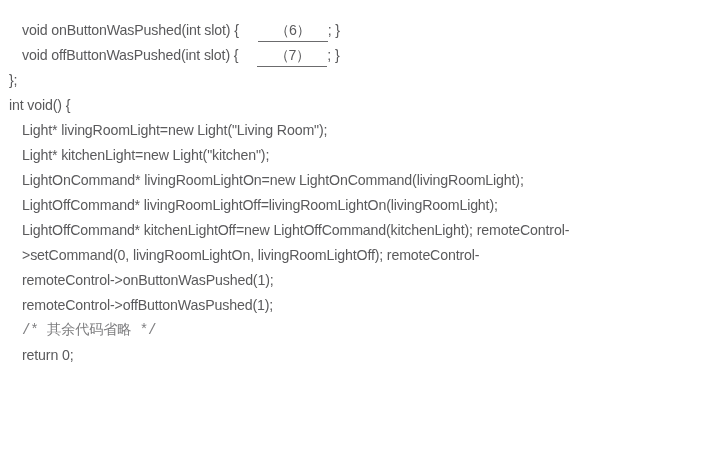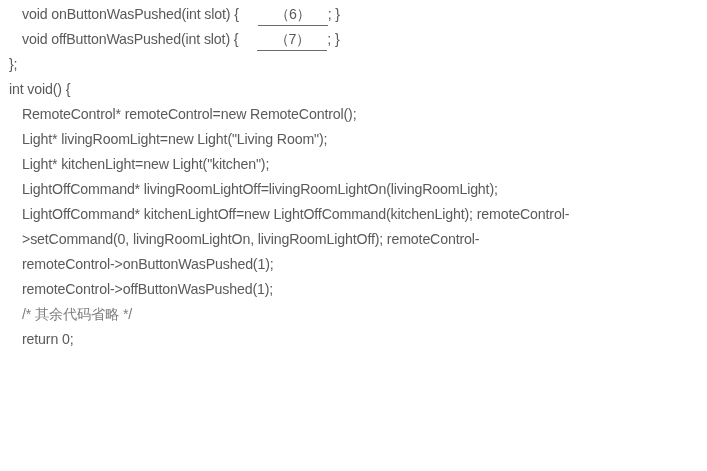--- a/index.html
+++ b/index.html
@@ -35,56 +35,57 @@
     white-space: pre;
     color: #5a5a5c;
     letter-spacing: -0.15px;
   }
 
   
   .indent-0 { padding-left: 9px; }
   .indent-1 { padding-left: 22px; }
 
   
-  #code-block > .code-line:first-child { margin-top: 2px; }
+  #code-block > .code-line:first-child { margin-top: 18px; }
 
   .blank-wrap {
     display: inline-block;
     position: relative;
     width: 70px;
     text-align: center;
     border-bottom: 1px solid #6b6b6d;
     vertical-align: baseline;
     line-height: 21px;
     height: 21px;
   }
   .blank-label {
     color: #5a5a5c;
     font-size: 14.2px;
     letter-spacing: -0.5px;
   }
 
   .comment-line {
     color: #7d7d7f;
+    font-family: Liberation Mono, monospace;
   }
 </style>
 </head>
 <body>
 
 <div id="code-block">
 
   <div class="code-line indent-1"><span>void onButtonWasPushed(int slot) {     </span><span class="blank-wrap"><span class="blank-label">（6）</span></span><span>; }</span></div>
 
   <div class="code-line indent-1"><span>void offButtonWasPushed(int slot) {     </span><span class="blank-wrap"><span class="blank-label">（7）</span></span><span>; }</span></div>
 
   <div class="code-line indent-0">};</div>
   <div class="code-line indent-0">int void() {</div>
-  <div class="code-line indent-1">RemoteControl* remoteControl=new RemoteControl();</div>
   <div class="code-line indent-1">Light* livingRoomLight=new Light("Living Room");</div>
   <div class="code-line indent-1">Light* kitchenLight=new Light("kitchen");</div>
+  <div class="code-line indent-1">LightOnCommand* livingRoomLightOn=new LightOnCommand(livingRoomLight);</div>
   <div class="code-line indent-1">LightOffCommand* livingRoomLightOff=livingRoomLightOn(livingRoomLight);</div>
   <div class="code-line indent-1">LightOffCommand* kitchenLightOff=new LightOffCommand(kitchenLight); remoteControl-</div>
   <div class="code-line indent-1">&gt;setCommand(0, livingRoomLightOn, livingRoomLightOff); remoteControl-</div>
   <div class="code-line indent-1">remoteControl-&gt;onButtonWasPushed(1);</div>
   <div class="code-line indent-1">remoteControl-&gt;offButtonWasPushed(1);</div>
   <div class="code-line indent-1 comment-line">/* 其余代码省略 */</div>
   <div class="code-line indent-1">return 0;</div>
 
 </div>
 

